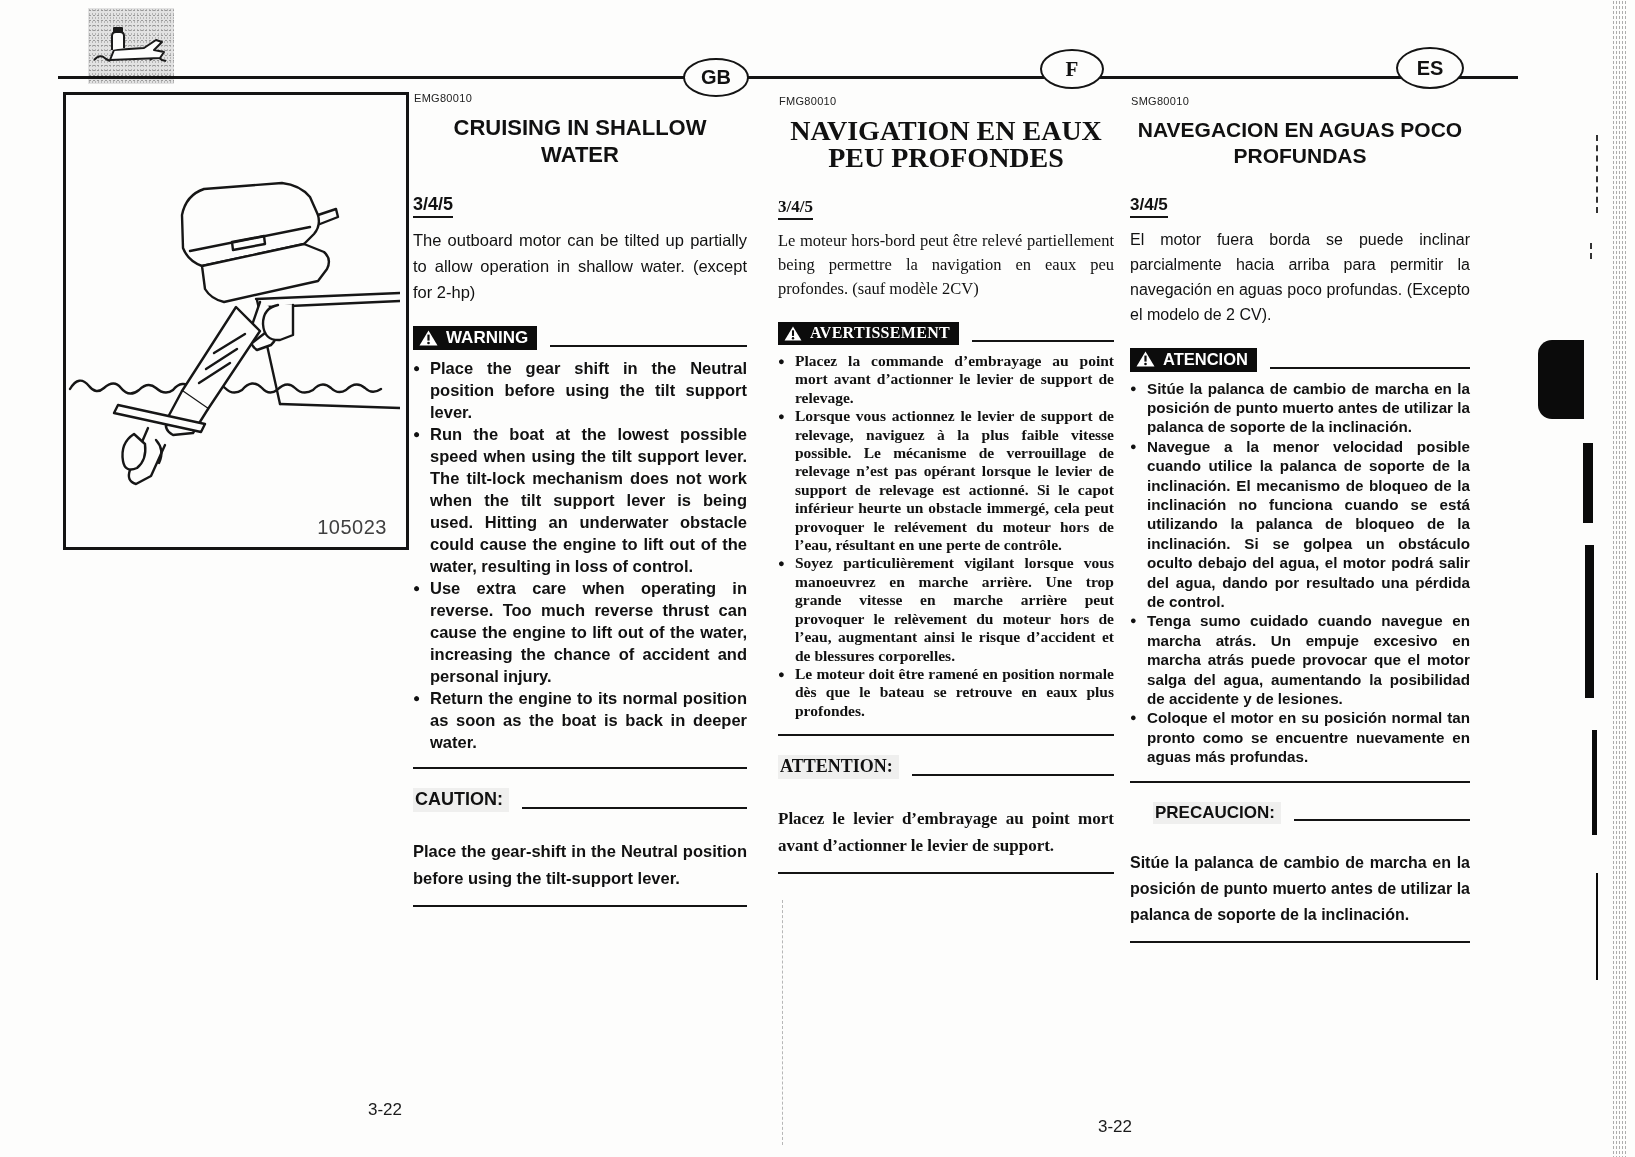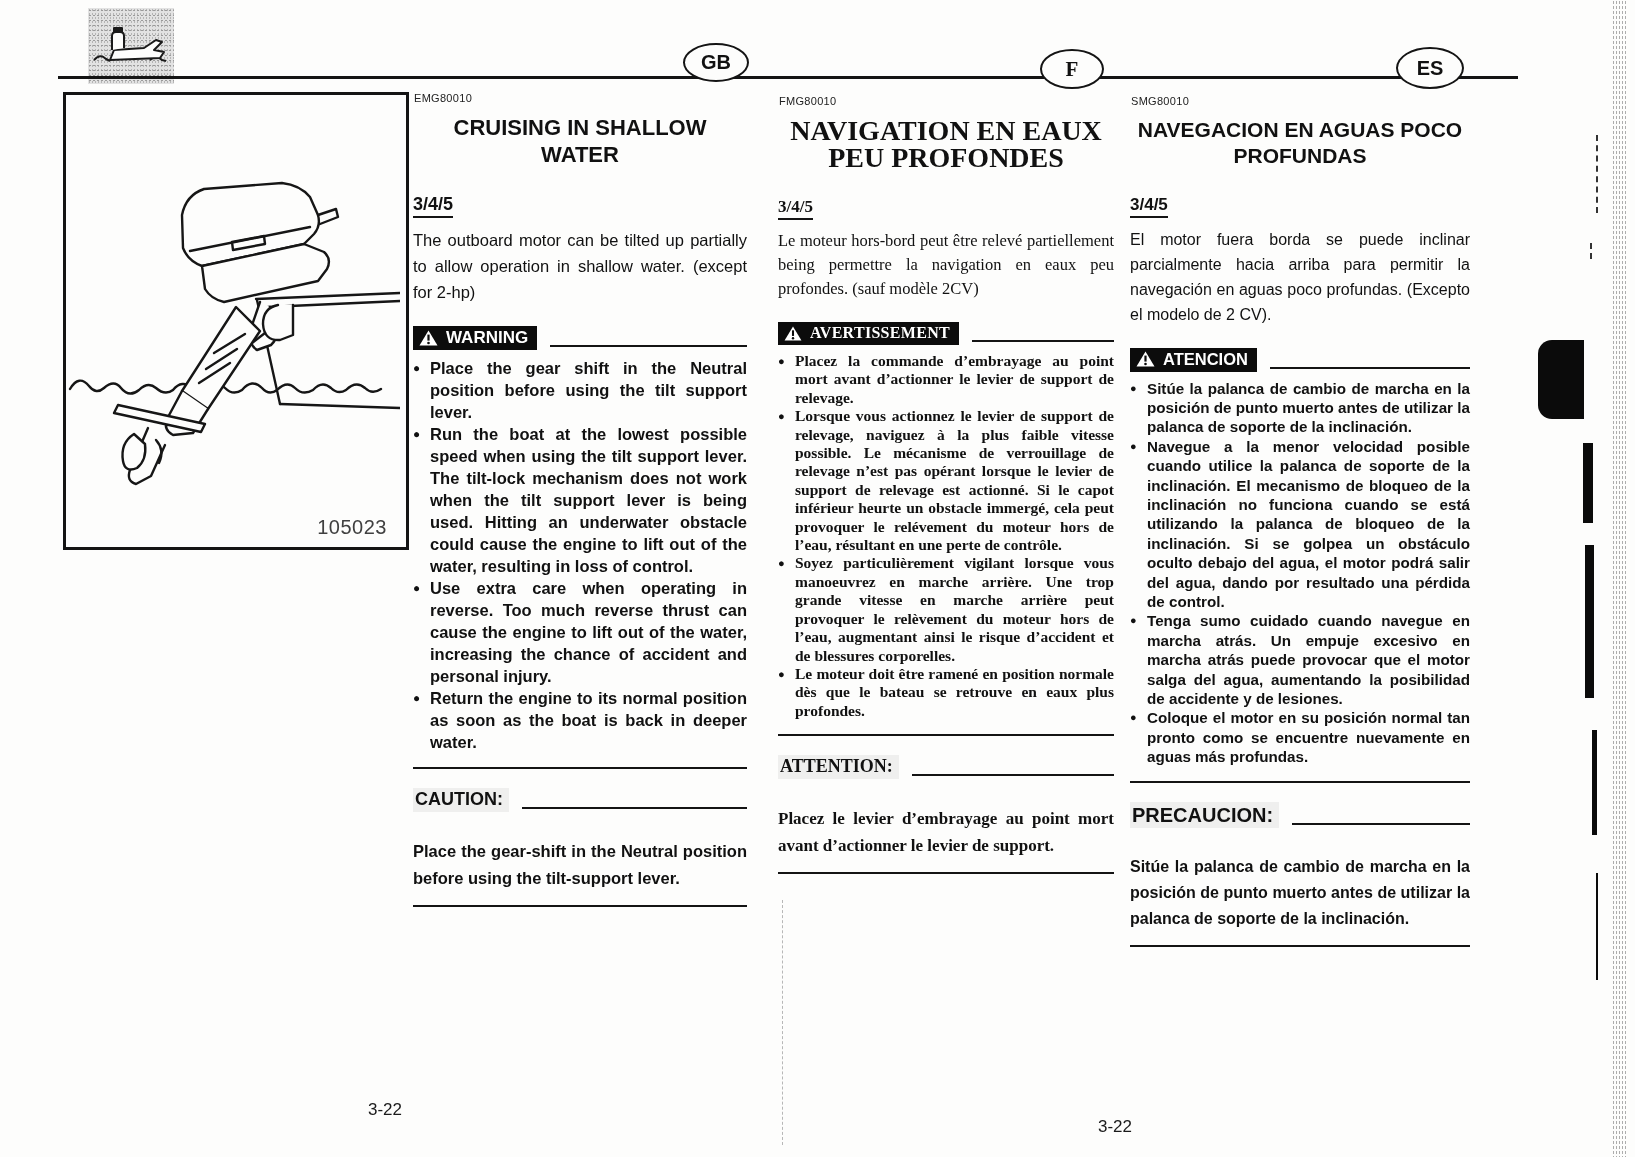--- a/index.html
+++ b/index.html
@@ -52,21 +52,21 @@
   ul.bullets li::before{content:"\25CF";position:absolute;left:0;top:0;font-size:0.72em;}
   .col-en ul.bullets{font-size:16.5px;line-height:22px;}
   .col-fr ul.bullets{font-size:15.5px;line-height:18.4px;}
   .col-es ul.bullets{font-size:15.2px;line-height:19.4px;}
 
   .rule{border-top:2.5px solid #141414;margin-top:14px;}
   .caution-row{display:flex;align-items:flex-end;margin-top:19px;font-weight:bold;}
   .caution-label{background:rgba(0,0,0,0.055);padding:1px 6px 1px 2px;line-height:1.2;white-space:nowrap;}
   .col-en .caution-label{font-size:18px;}
   .col-fr .caution-label{font-size:18px;}
-  .col-es .caution-label{font-size:20px;}
+  .col-es .caution-label{font-size:17px;margin-left:23px;}
   .caution-text{margin:26px 0 0 0;font-weight:bold;}
   .col-en .caution-text{font-size:16.5px;line-height:27px;}
   .col-fr .caution-text{font-size:17px;line-height:27px;}
   .col-es .caution-text{font-size:16px;line-height:26px;}
   .end-rule{border-top:2.5px solid #141414;margin-top:13px;}
 
   
   .page-num{position:absolute;font-size:17px;color:#1a1a1a;}
 
   
@@ -86,21 +86,21 @@
       <g fill="none" stroke="#1a1a1a" stroke-width="2" stroke-linejoin="round">
         <path d="M2 38 q6 -7 12 -1 l4 2"></path>
         <path d="M58 38 q6 -6 12 0 l4 1"></path>
         <path d="M18 38 L22 28 L52 26 L64 18 L70 20 L62 28 L72 30 L68 36 Z" fill="#fdfdfc"></path>
         <path d="M20 28 L20 14 q0 -4 4 -4 l4 0 q4 0 4 4 l0 12" fill="#fdfdfc"></path>
         <path d="M22 10 l8 0 l0 -4 l-8 0 Z" fill="#1a1a1a"></path>
       </g>
     </svg>
   </div>
   <div class="header-rule"></div>
-  <div class="lang-badge" style="left:683px;top:43px;width:62px;height:35px;font-size:20px;">
+  <div class="lang-badge" style="left:683px;top:58px;width:62px;height:35px;font-size:20px;">
     <span>GB</span>
   </div>
   <div class="lang-badge serif" style="left:1040px;top:49px;width:60px;height:36px;font-size:21px;">
     <span>F</span>
   </div>
   <div class="lang-badge" style="left:1396px;top:47px;width:64px;height:38px;font-size:20px;">
     <span>ES</span>
   </div>
 
   <div class="figure-box">

